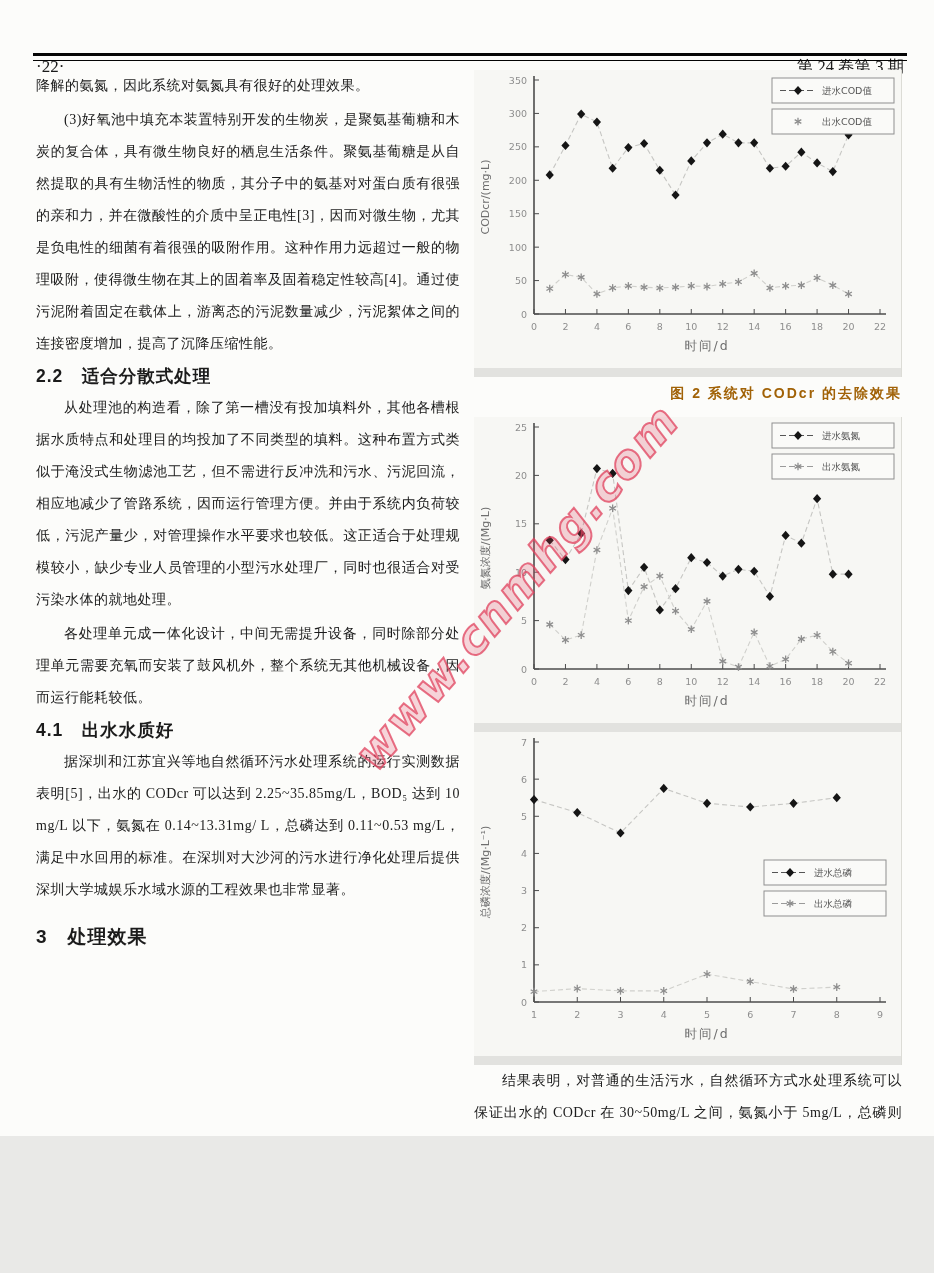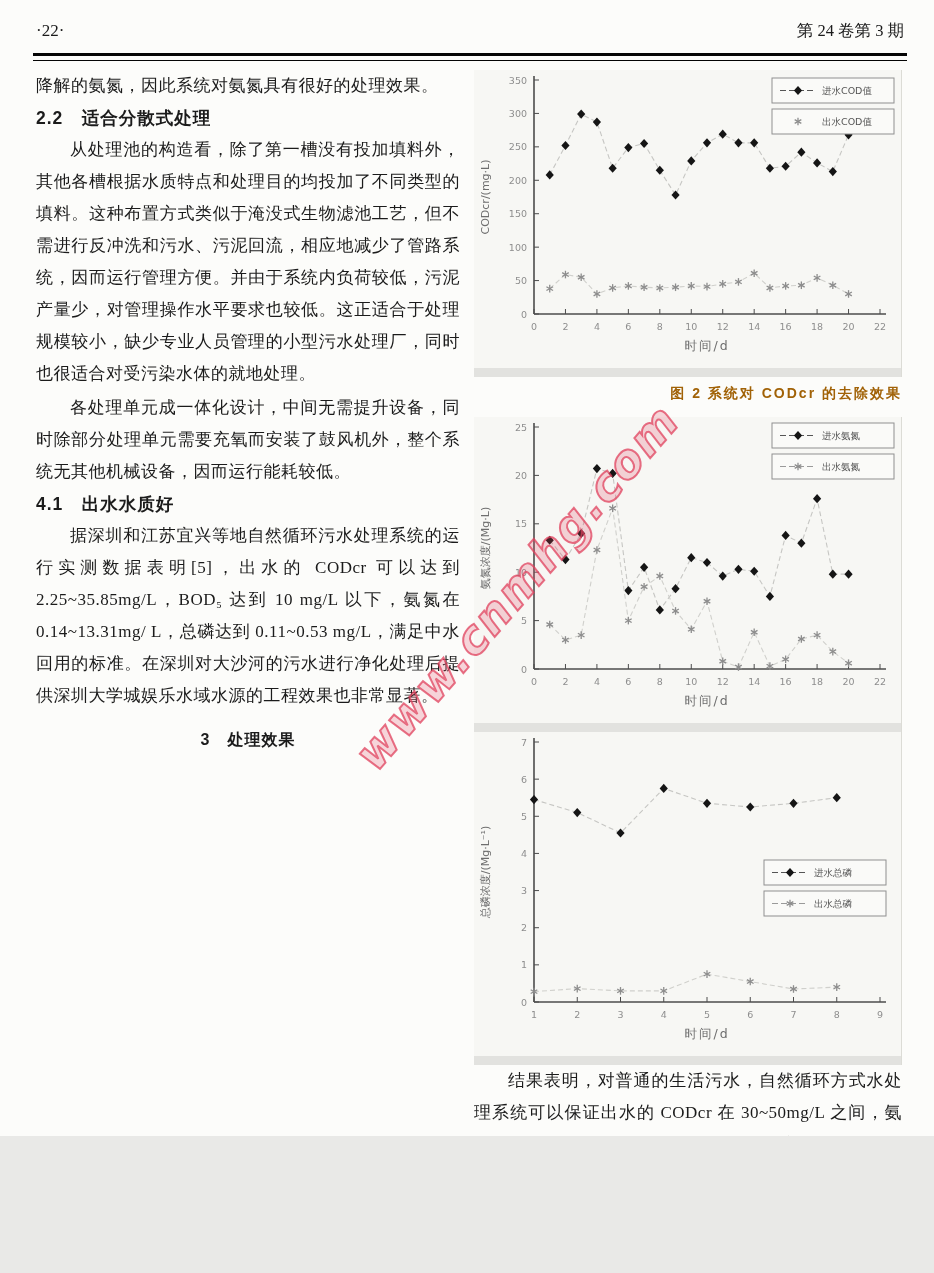--- a/index.html
+++ b/index.html
@@ -1,33 +1,33 @@
 <!DOCTYPE html>
 <html><head>
 <meta charset="utf-8">
 <style>
   html,body{margin:0;padding:0;background:#e9e9e7;}
   .page{position:relative;width:934px;height:1136px;margin:0 auto;background:#fcfcfa;
         font-family:"Liberation Serif",serif;color:#1b1b1b;overflow:hidden;}
   .header{position:absolute;top:20px;left:36px;right:30px;display:flex;
           justify-content:space-between;align-items:baseline;font-size:17px;}
   .header .h-center{letter-spacing:9px;font-weight:600;}
-  .header .h-right{font-size:16.5px;}
+  .header .h-right{font-size:16.5px;margin-top:36px;}
   .rule{position:absolute;top:53px;left:33px;right:27px;height:4px;
         border-top:3px solid #050505;border-bottom:1.5px solid #050505;}
   .columns{position:absolute;top:70px;left:36px;width:866px;display:flex;gap:14px;}
   .col-left{width:424px;}
   .col-right{width:428px;}
-  p.body{font-size:17px;line-height:32px;text-align:justify;margin:0 0 2px 0;
+  p.body{font-size:14px;line-height:32px;text-align:justify;margin:0 0 2px 0;
          text-indent:2em;letter-spacing:0.5px;}
   p.body.noindent{text-indent:0;}
   h3.sub{font-family:"Liberation Sans",sans-serif;font-size:17.5px;font-weight:bold;
          margin:4px 0 4px 0;letter-spacing:1px;}
-  h2.sec{font-family:"Liberation Sans",sans-serif;font-size:16px;font-weight:bold;
-         margin:18px 0 20px 0;letter-spacing:1px;text-align:center;}
+  h2.sec{font-family:"Liberation Sans",sans-serif;font-size:19px;font-weight:bold;
+         margin:18px 0 20px 0;letter-spacing:1px;}
   .chart-block{background:#f7f7f4;border-right:1px solid #dcdcd6;}
   .scan-strip{height:9px;background:#dddddad0;margin:2px 0 0 0;}
   .caption{font-family:"Liberation Sans",sans-serif;font-size:14px;font-weight:bold;
            color:#a16207;text-align:right;letter-spacing:2px;margin:8px 0 14px 0;}
   .rc-para{margin-top:6px;}
   .watermark{position:absolute;left:282px;top:560px;width:470px;text-align:center;
              transform:rotate(-49deg);font-family:"DejaVu Sans",sans-serif;font-weight:bold;
              font-style:italic;font-size:46px;letter-spacing:2px;
              color:rgba(226,72,98,0.22);-webkit-text-stroke:2px rgba(224,66,94,0.75);
              pointer-events:none;z-index:6;}
@@ -41,20 +41,21 @@
   <div class="header">
     <span class="h-left">·22·</span>
     <span class="h-right">第 24 卷第 3 期</span>
   </div>
   <div class="rule"></div>
 
   <div class="columns">
 
     <div class="col-left" id="left-col">
         <p class="body noindent">降解的氨氮，因此系统对氨氮具有很好的处理效果。</p>
+        <p class="body">(3)好氧池中填充本装置特别开发的生物炭，是聚氨基葡糖和木炭的复合体，具有微生物良好的栖息生活条件。聚氨基葡糖是从自然提取的具有生物活性的物质，其分子中的氨基对对蛋白质有很强的亲和力，并在微酸性的介质中呈正电性[3]，因而对微生物，尤其是负电性的细菌有着很强的吸附作用。这种作用力远超过一般的物理吸附，使得微生物在其上的固着率及固着稳定性较高[4]。通过使污泥附着固定在载体上，游离态的污泥数量减少，污泥絮体之间的连接密度增加，提高了沉降压缩性能。</p>
         <h3 class="sub">2.2　适合分散式处理</h3>
         <p class="body">从处理池的构造看，除了第一槽没有投加填料外，其他各槽根据水质特点和处理目的均投加了不同类型的填料。这种布置方式类似于淹没式生物滤池工艺，但不需进行反冲洗和污水、污泥回流，相应地减少了管路系统，因而运行管理方便。并由于系统内负荷较低，污泥产量少，对管理操作水平要求也较低。这正适合于处理规模较小，缺少专业人员管理的小型污水处理厂，同时也很适合对受污染水体的就地处理。</p>
         <p class="body">各处理单元成一体化设计，中间无需提升设备，同时除部分处理单元需要充氧而安装了鼓风机外，整个系统无其他机械设备，因而运行能耗较低。</p>
         <h3 class="sub">4.1　出水水质好</h3>
         <p class="body">据深圳和江苏宜兴等地自然循环污水处理系统的运行实测数据表明[5]，出水的 CODcr 可以达到 2.25~35.85mg/L，BOD₅ 达到 10 mg/L 以下，氨氮在 0.14~13.31mg/ L，总磷达到 0.11~0.53 mg/L，满足中水回用的标准。在深圳对大沙河的污水进行净化处理后提供深圳大学城娱乐水域水源的工程效果也非常显著。</p>
         <h2 class="sec">3　处理效果</h2>
       </div>
 
     <div class="col-right">
 

